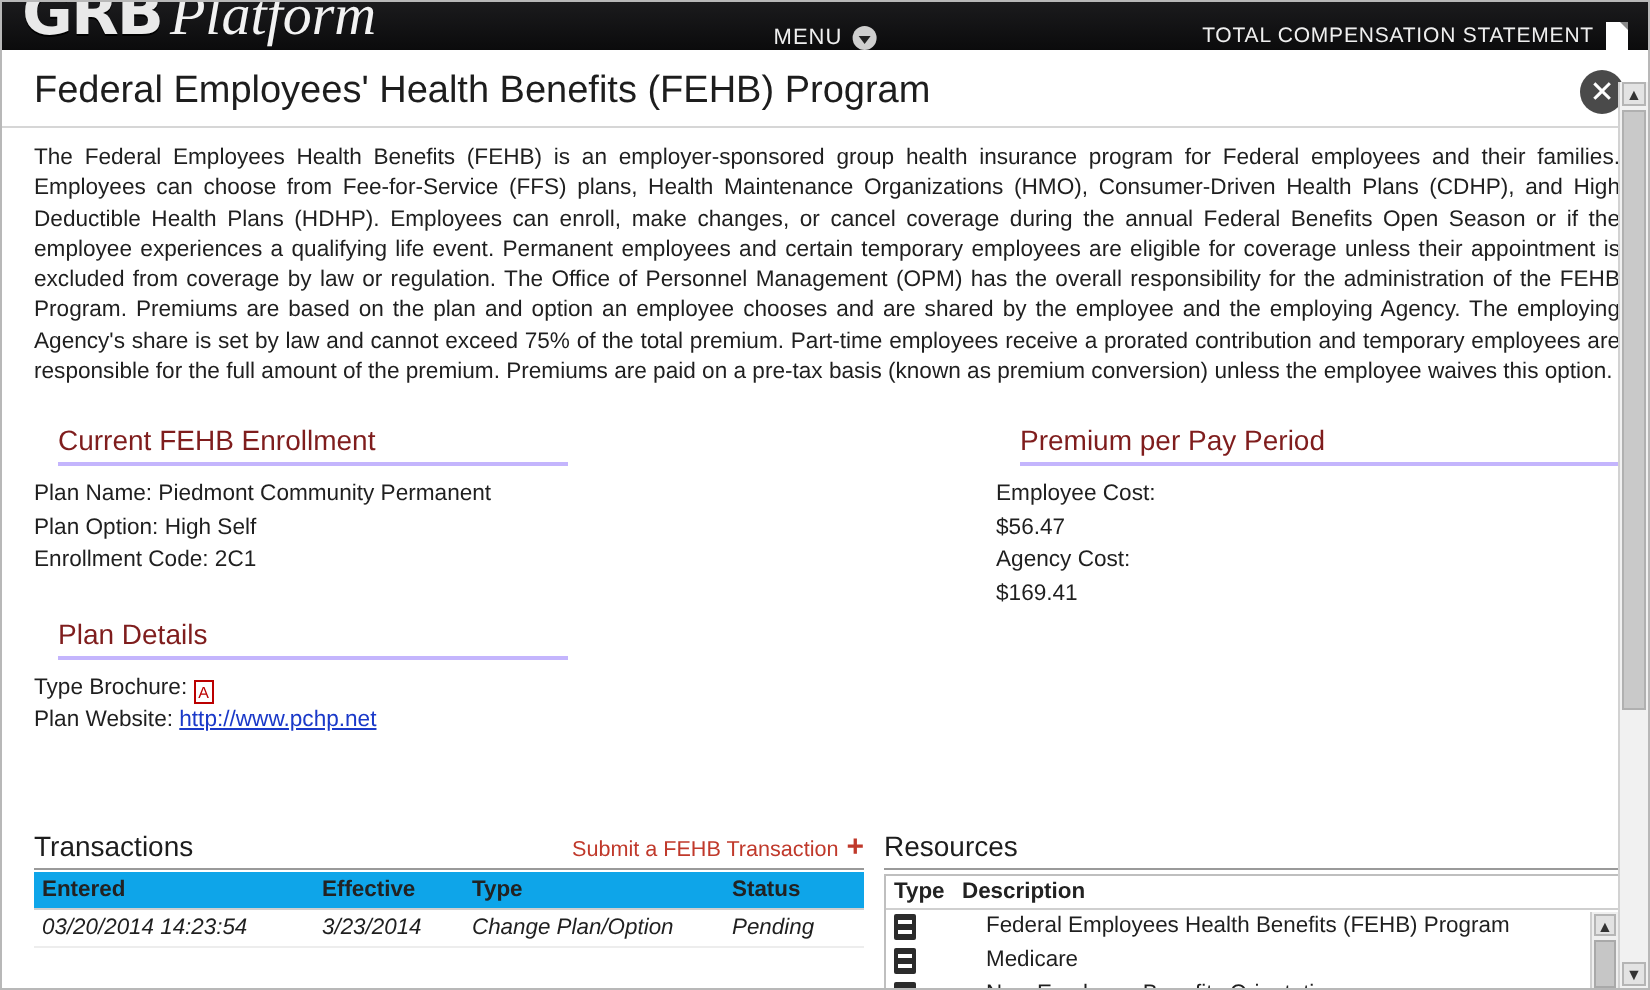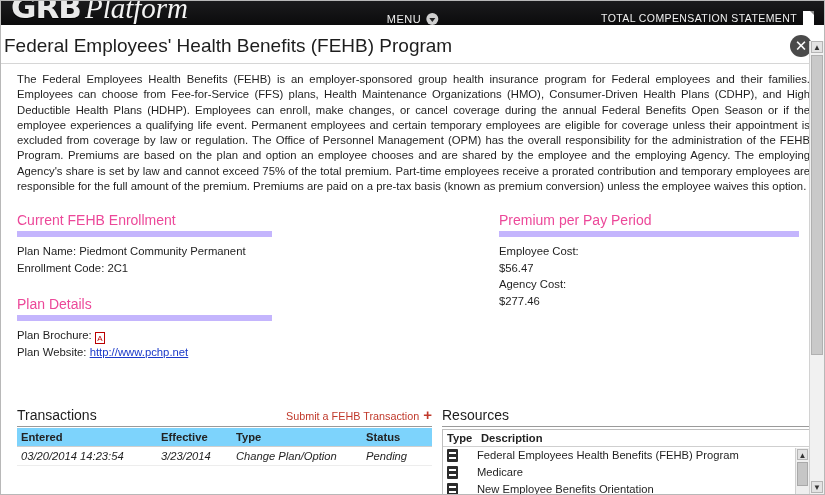--- a/index.html
+++ b/index.html
@@ -94,21 +94,21 @@
     content: "";
     position: absolute;
     right: 0; top: 0;
     border-left: 4px solid transparent;
     border-top: 4px solid #8a8a8a;
   }
 
   
   .page-head {
     position: relative;
-    padding: 10px 12px 6px 3px;
+    padding: 10px 12px 6px 16px;
     border-bottom: 1px solid #d6d6d6;
   }
   .page-title {
     font-size: 19px;
     color: #1d1d1d;
     font-weight: normal;
   }
   .close-btn {
     position: absolute;
     right: 12px;
@@ -139,24 +139,25 @@
   .columns {
     display: flex;
     gap: 0;
     margin-top: 18px;
   }
   .col-left { width: 470px; }
   .col-right { flex: 1; padding-left: 12px; }
 
   .section-title {
     font-size: 14px;
-    color: #ec4899;
+    color: #7f1d1d;
     padding-bottom: 3px;
-    border-bottom: 6px solid #c4b5fd;
+    border-bottom: 2px solid #c4b5fd;
     margin-bottom: 6px;
+    margin-left: 12px;
   }
   .col-left .section-title { width: 255px; }
   .col-right .section-title { width: 300px; }
 
   .kv {
     font-size: 11.3px;
     color: #1f1f1f;
     line-height: 16.5px;
   }
   .kv-row { display: block; }
@@ -232,21 +233,21 @@
     width: 100%;
     border-collapse: collapse;
     font-size: 11.2px;
   }
   table.grid th {
     text-align: left;
     font-weight: bold;
     color: #222;
     padding: 3px 4px;
     border-bottom: 1px solid #cfcfcf;
-    background: #7dd3fc;
+    background: #0ea5e9;
   }
   table.grid td {
     padding: 3px 4px;
     color: #1f1f1f;
     border-bottom: 1px solid #ededed;
     font-style: italic;
   }
   .trans-table { margin-top: 1px; }
   .trans-table th.c1, .trans-table td.c1 { width: 140px; }
   .trans-table th.c2, .trans-table td.c2 { width: 75px; }
@@ -270,21 +271,21 @@
     padding: 2px 4px;
     border-bottom: 1px solid #cfcfcf;
   }
   .res-head .h-type { width: 34px; }
   .res-row {
     display: flex;
     align-items: center;
     font-size: 11.2px;
     color: #1f1f1f;
     padding: 2px 4px;
-    gap: 0;
+    gap: 16px;
   }
   .res-icon-cell { width: 30px; display: flex; justify-content: flex-start; }
   .mini-doc {
     width: 11px; height: 13px;
     background: #2b2b2b;
     position: relative;
     display: inline-block;
     border-radius: 1px;
   }
   .mini-doc::before, .mini-doc::after {
@@ -377,49 +378,53 @@
 
     <div class="columns">
       <div class="col-left">
         <div class="section-title">Current FEHB Enrollment</div>
         <div class="kv">
           <div class="kv-row">
             <span>Plan Name:</span>
             <span>Piedmont Community Permanent</span>
           </div>
           <div class="kv-row">
+            <span>Plan Option:</span>
+            <span>High Self</span>
+          </div>
+          <div class="kv-row">
             <span>Enrollment Code:</span>
             <span>2C1</span>
           </div>
         </div>
 
         <div class="plan-details">
           <div class="section-title">Plan Details</div>
           <div class="kv">
             <div class="kv-row">
-              <span>Plan Brochure:</span>
+              <span>Type Brochure:</span>
               <span class="pdf-icon">A</span>
             </div>
             <div class="kv-row">
               <span>Plan Website:</span>
               <a class="link" href="#">http://www.pchp.net</a>
             </div>
           </div>
         </div>
       </div>
 
       <div class="col-right">
         <div class="section-title">Premium per Pay Period</div>
         <div class="prem-row">
           <span class="prem-label">Employee Cost:</span>
           <span class="prem-val">$56.47</span>
         </div>
         <div class="prem-row">
           <span class="prem-label">Agency Cost:</span>
-          <span class="prem-val">$277.46</span>
+          <span class="prem-val">$169.41</span>
         </div>
       </div>
     </div>
   </div>
 
   <div class="bottom">
 
     <div class="panel-trans">
       <div class="panel-head">
         <span class="title">Transactions</span>

